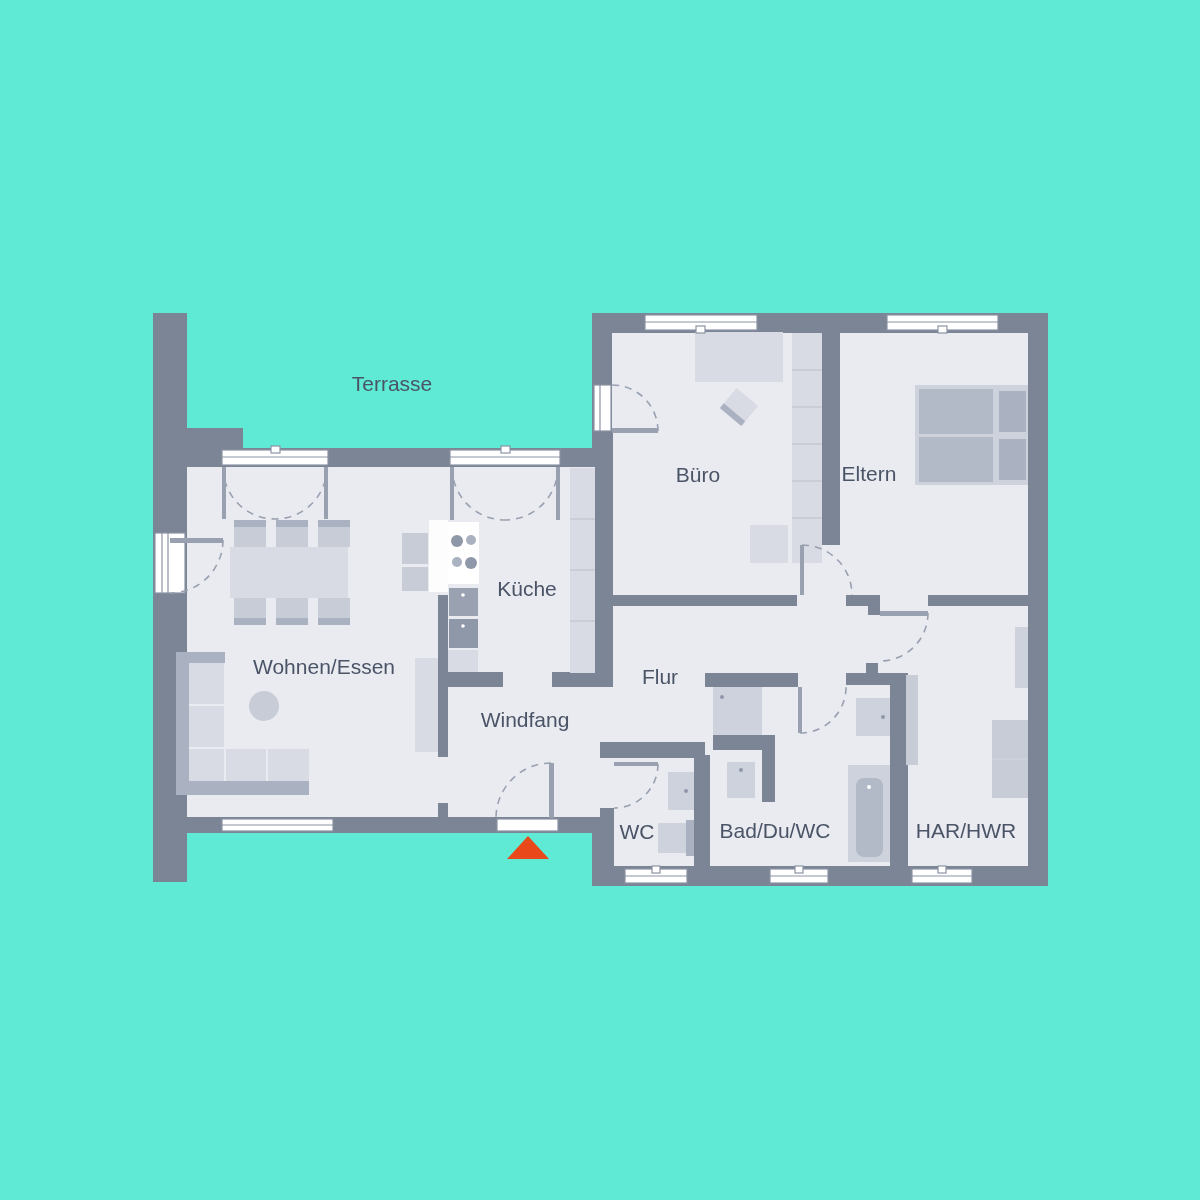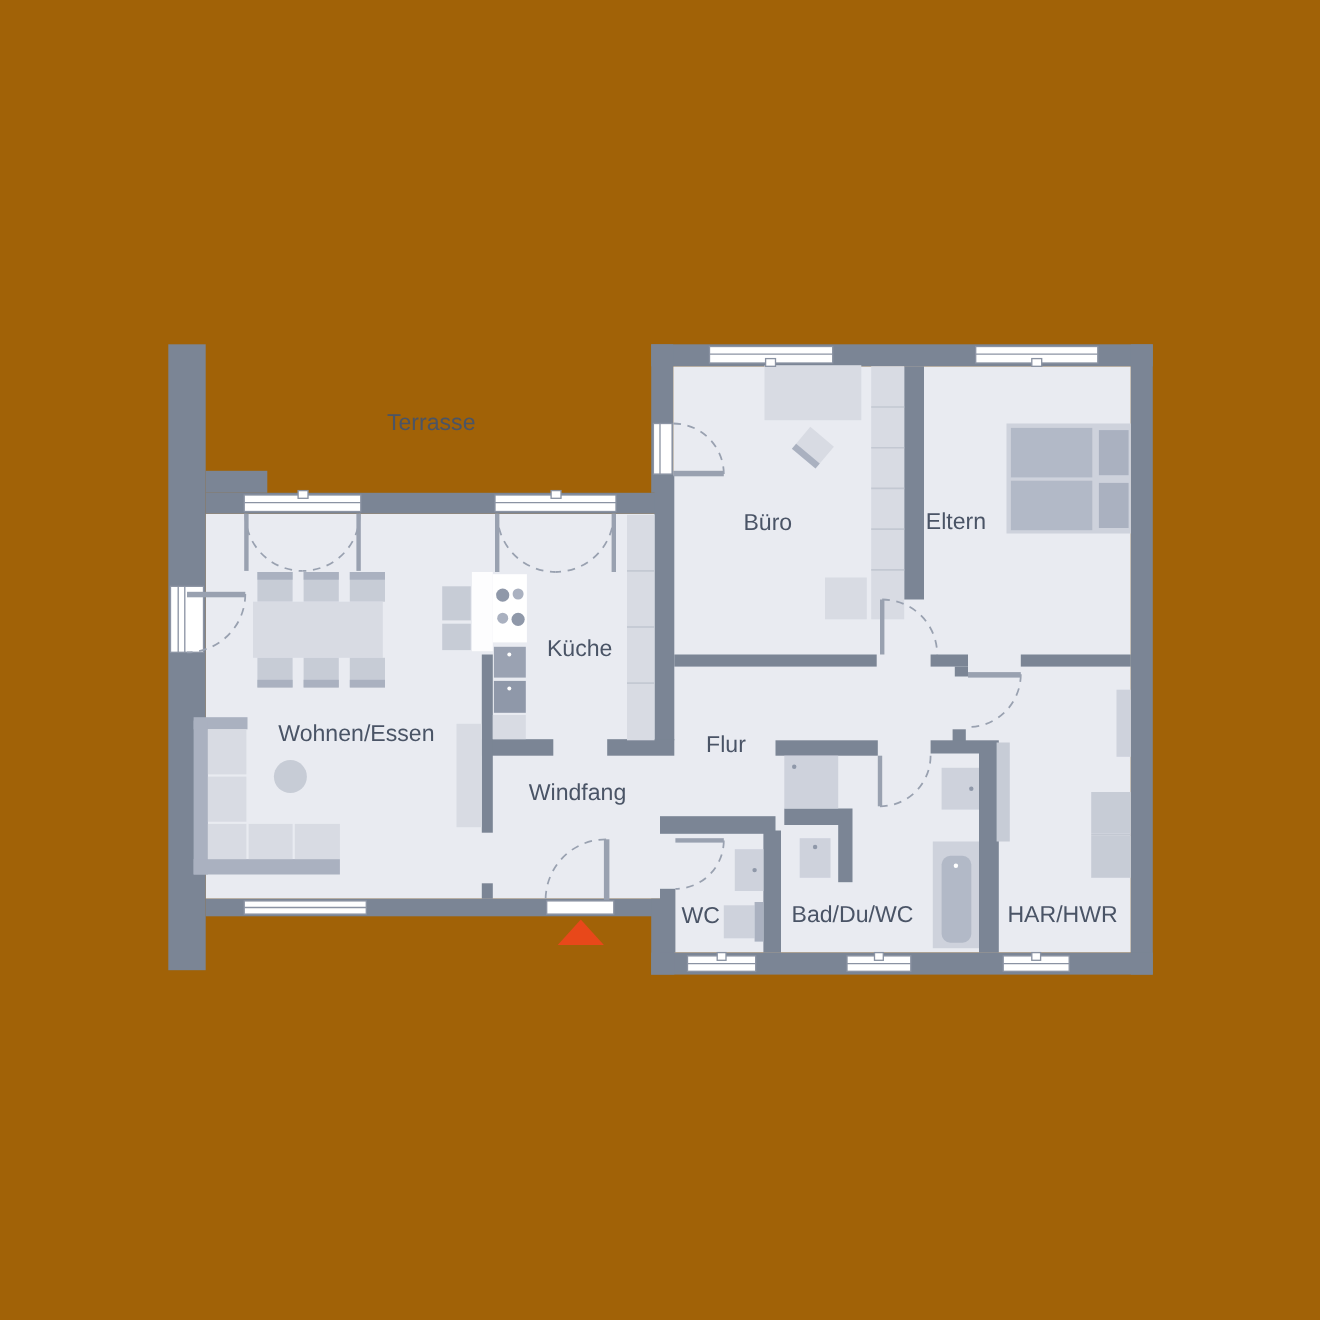--- a/index.html
+++ b/index.html
@@ -1,16 +1,16 @@
 <!DOCTYPE html>
 <html style="--wall: #7b8595; --floor: #e9ebf1; --label: #4a5466; --furn-light: #d8dbe3; --furn-mid: #c7ccd6; --furn-dark: #aab1c0; --mattress: #b2b9c7; --appliance: #8f98a9; --appliance2: #9aa2b2; --fixture: #ced2dc; --door: #99a1b0; --window-line: #8b93a3; --divider-line: #c3c8d2; --entrance-marker: #e8481a;"><head>
 <meta charset="utf-8">
 <style>
   html,body{margin:0;padding:0;background:#ffffff;}
-  .stage{position:relative;width:1200px;height:1200px;background:#a16207;
+  .stage{position:relative;width:1200px;height:1200px;background:#5eead4;
          font-family:"Liberation Sans", sans-serif;}
   svg{position:absolute;left:0;top:0;}
   .floor{fill:var(--floor);}
   .wall{fill:var(--wall);}
   .win{fill:#ffffff;stroke:var(--window-line);stroke-width:1.2;}
   .winline{stroke:var(--window-line);stroke-width:1.2;}
   .handle{fill:#ffffff;stroke:var(--window-line);stroke-width:1.2;}
   .leaf{fill:var(--door);}
   .arc{fill:none;stroke:var(--door);stroke-width:1.6;stroke-dasharray:7 6;}
   .furn-l{fill:var(--furn-light);}

